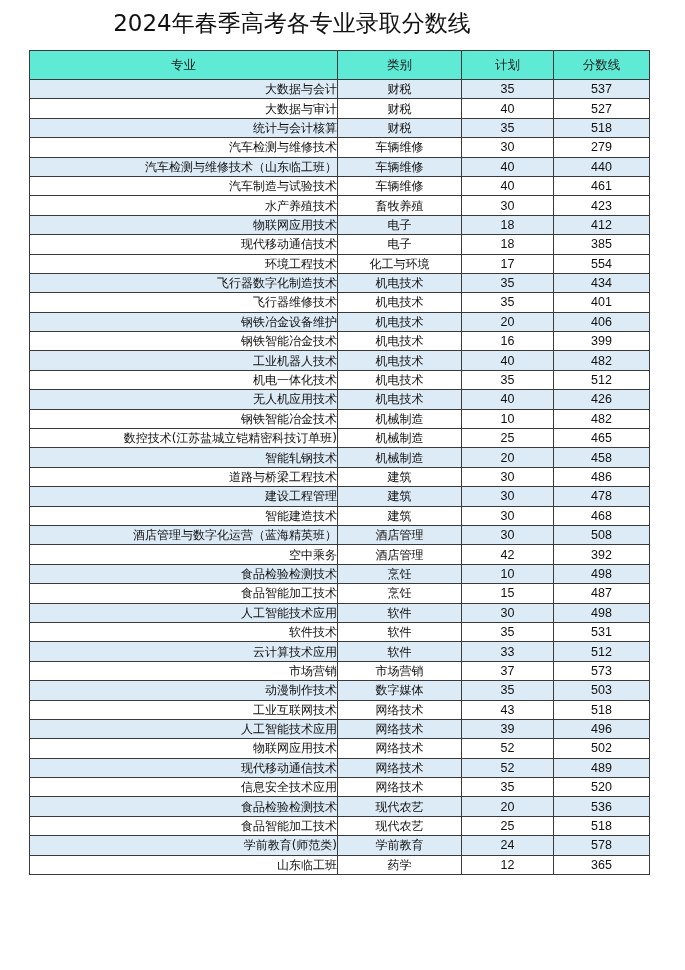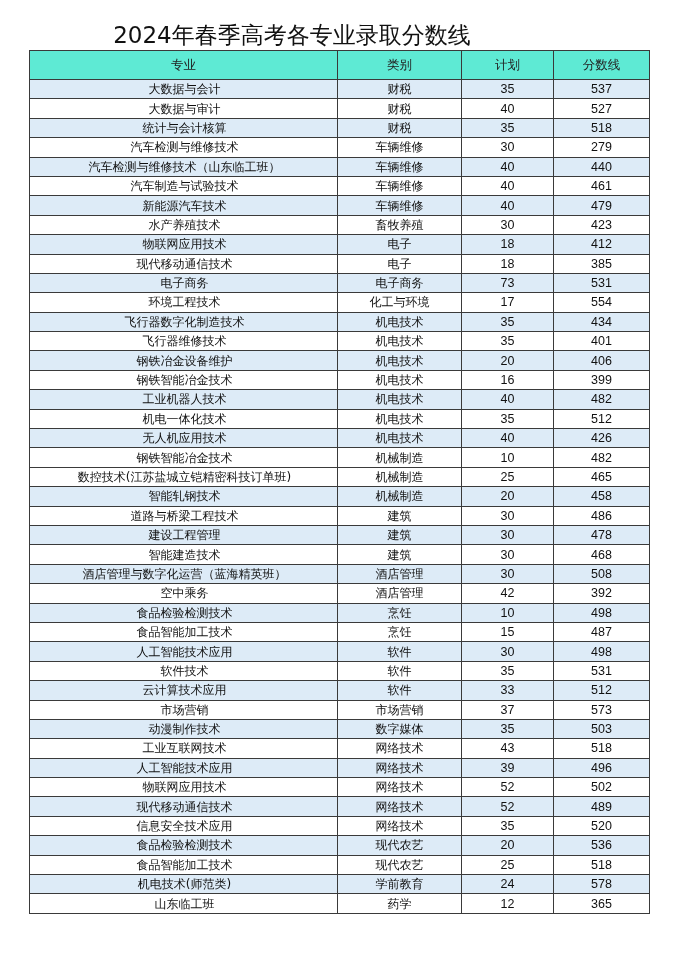--- a/index.html
+++ b/index.html
@@ -1,21 +1,21 @@
 <!DOCTYPE html>
 <html><head>
 <meta charset="utf-8">
 <style>
   html, body { margin: 0; padding: 0; background: #ffffff; }
   body { width: 685px; height: 970px; position: relative; overflow: hidden; font-family: "DejaVu Sans", "Liberation Sans", sans-serif; color: #111; }
-  .title { position: absolute; left: 0; top: 20px; width: 584px; text-align: center; font-size: 23px; font-family: "DejaVu Sans", sans-serif; color: #111; letter-spacing: 0px; }
+  .title { position: absolute; left: 0; top: 8px; width: 584px; text-align: center; font-size: 23px; font-family: "DejaVu Sans", sans-serif; color: #111; letter-spacing: 0px; }
   table { position: absolute; left: 29px; top: 50px; width: 620px; border-collapse: collapse; table-layout: fixed; }
   th, td { border: 1px solid #3a3a3a; padding: 0; font-size: 12px; line-height: 18px; height: 18.4px; overflow: hidden; white-space: nowrap; }
   th { background: #5eead4; height: 28px; font-weight: normal; font-size: 12.5px; color: #222; text-align: center; }
-  td.major { text-align: center; padding-left: 2px; }
+  td.major { text-align: right; padding-left: 2px; }
   td.c { text-align: center; }
   tr.odd td { background: #ddebf7; }
   tr.even td { background: #ffffff; }
   td.num { font-family: "Liberation Sans", sans-serif; font-size: 12.5px; }
   col.c1 { width: 308px; } col.c2 { width: 124px; } col.c3 { width: 92px; } col.c4 { width: 96px; }
 </style>
 </head>
 <body>
 
 <div class="title">2024年春季高考各专业录取分数线</div>
@@ -65,50 +65,38 @@
         <td class="c">车辆维修</td>
         <td class="c num">40</td>
         <td class="c num">440</td>
       </tr>
       <tr class="even">
         <td class="major">汽车制造与试验技术</td>
         <td class="c">车辆维修</td>
         <td class="c num">40</td>
         <td class="c num">461</td>
       </tr>
-      <tr class="odd">
-        <td class="major">新能源汽车技术</td>
-        <td class="c">车辆维修</td>
-        <td class="c num">40</td>
-        <td class="c num">479</td>
-      </tr>
       <tr class="even">
         <td class="major">水产养殖技术</td>
         <td class="c">畜牧养殖</td>
         <td class="c num">30</td>
         <td class="c num">423</td>
       </tr>
       <tr class="odd">
         <td class="major">物联网应用技术</td>
         <td class="c">电子</td>
         <td class="c num">18</td>
         <td class="c num">412</td>
       </tr>
       <tr class="even">
         <td class="major">现代移动通信技术</td>
         <td class="c">电子</td>
         <td class="c num">18</td>
         <td class="c num">385</td>
       </tr>
-      <tr class="odd">
-        <td class="major">电子商务</td>
-        <td class="c">电子商务</td>
-        <td class="c num">73</td>
-        <td class="c num">531</td>
-      </tr>
       <tr class="even">
         <td class="major">环境工程技术</td>
         <td class="c">化工与环境</td>
         <td class="c num">17</td>
         <td class="c num">554</td>
       </tr>
       <tr class="odd">
         <td class="major">飞行器数字化制造技术</td>
         <td class="c">机电技术</td>
         <td class="c num">35</td>
@@ -276,21 +264,21 @@
         <td class="c num">20</td>
         <td class="c num">536</td>
       </tr>
       <tr class="even">
         <td class="major">食品智能加工技术</td>
         <td class="c">现代农艺</td>
         <td class="c num">25</td>
         <td class="c num">518</td>
       </tr>
       <tr class="odd">
-        <td class="major">机电技术(师范类)</td>
+        <td class="major">学前教育(师范类)</td>
         <td class="c">学前教育</td>
         <td class="c num">24</td>
         <td class="c num">578</td>
       </tr>
       <tr class="even">
         <td class="major">山东临工班</td>
         <td class="c">药学</td>
         <td class="c num">12</td>
         <td class="c num">365</td>
       </tr>

